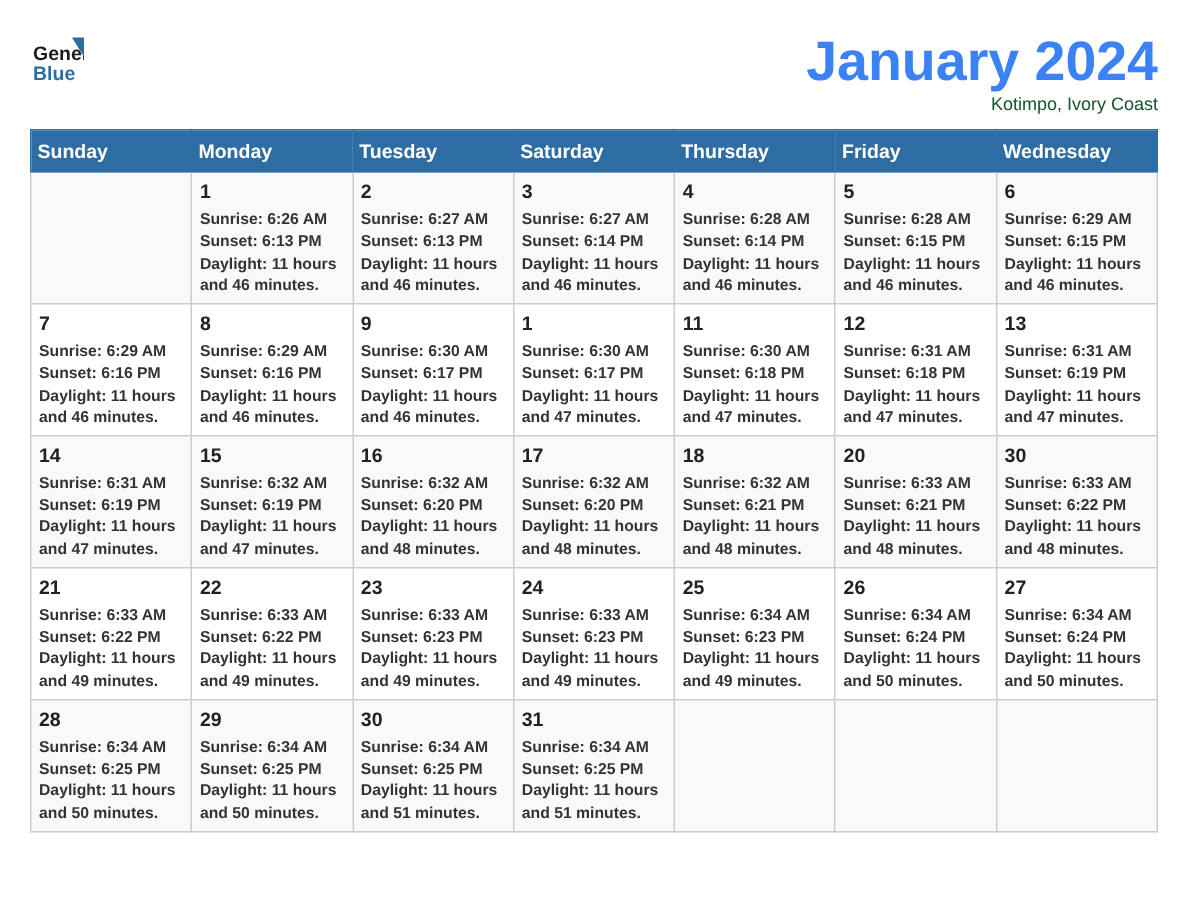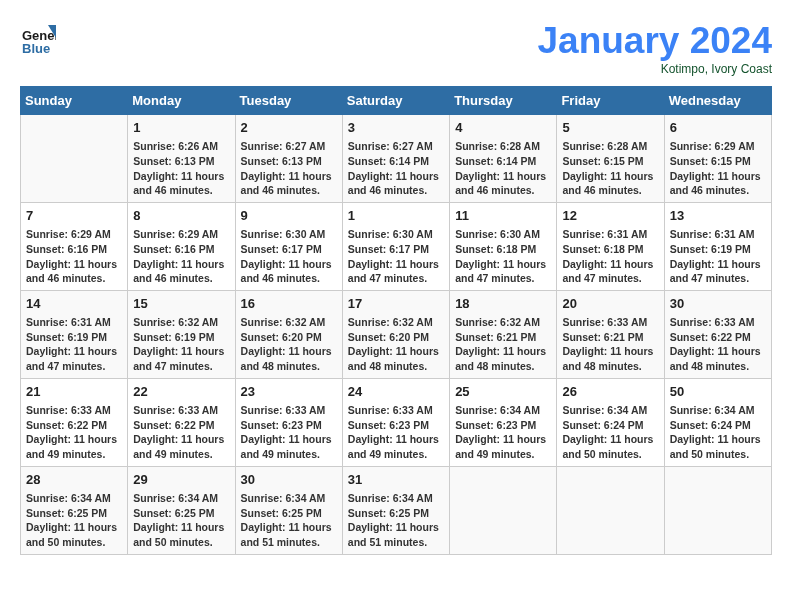--- a/index.html
+++ b/index.html
@@ -217,21 +217,21 @@
         </td>
         <td>
           <span class="day-number">25</span>
           <div class="day-info">Sunrise: 6:34 AM<br>Sunset: 6:23 PM<br>Daylight: 11 hours and 49 minutes.</div>
         </td>
         <td>
           <span class="day-number">26</span>
           <div class="day-info">Sunrise: 6:34 AM<br>Sunset: 6:24 PM<br>Daylight: 11 hours and 50 minutes.</div>
         </td>
         <td>
-          <span class="day-number">50</span>
+          <span class="day-number">27</span>
           <div class="day-info">Sunrise: 6:34 AM<br>Sunset: 6:24 PM<br>Daylight: 11 hours and 50 minutes.</div>
         </td>
       </tr>
       <tr>
         <td>
           <span class="day-number">28</span>
           <div class="day-info">Sunrise: 6:34 AM<br>Sunset: 6:25 PM<br>Daylight: 11 hours and 50 minutes.</div>
         </td>
         <td>
           <span class="day-number">29</span>

